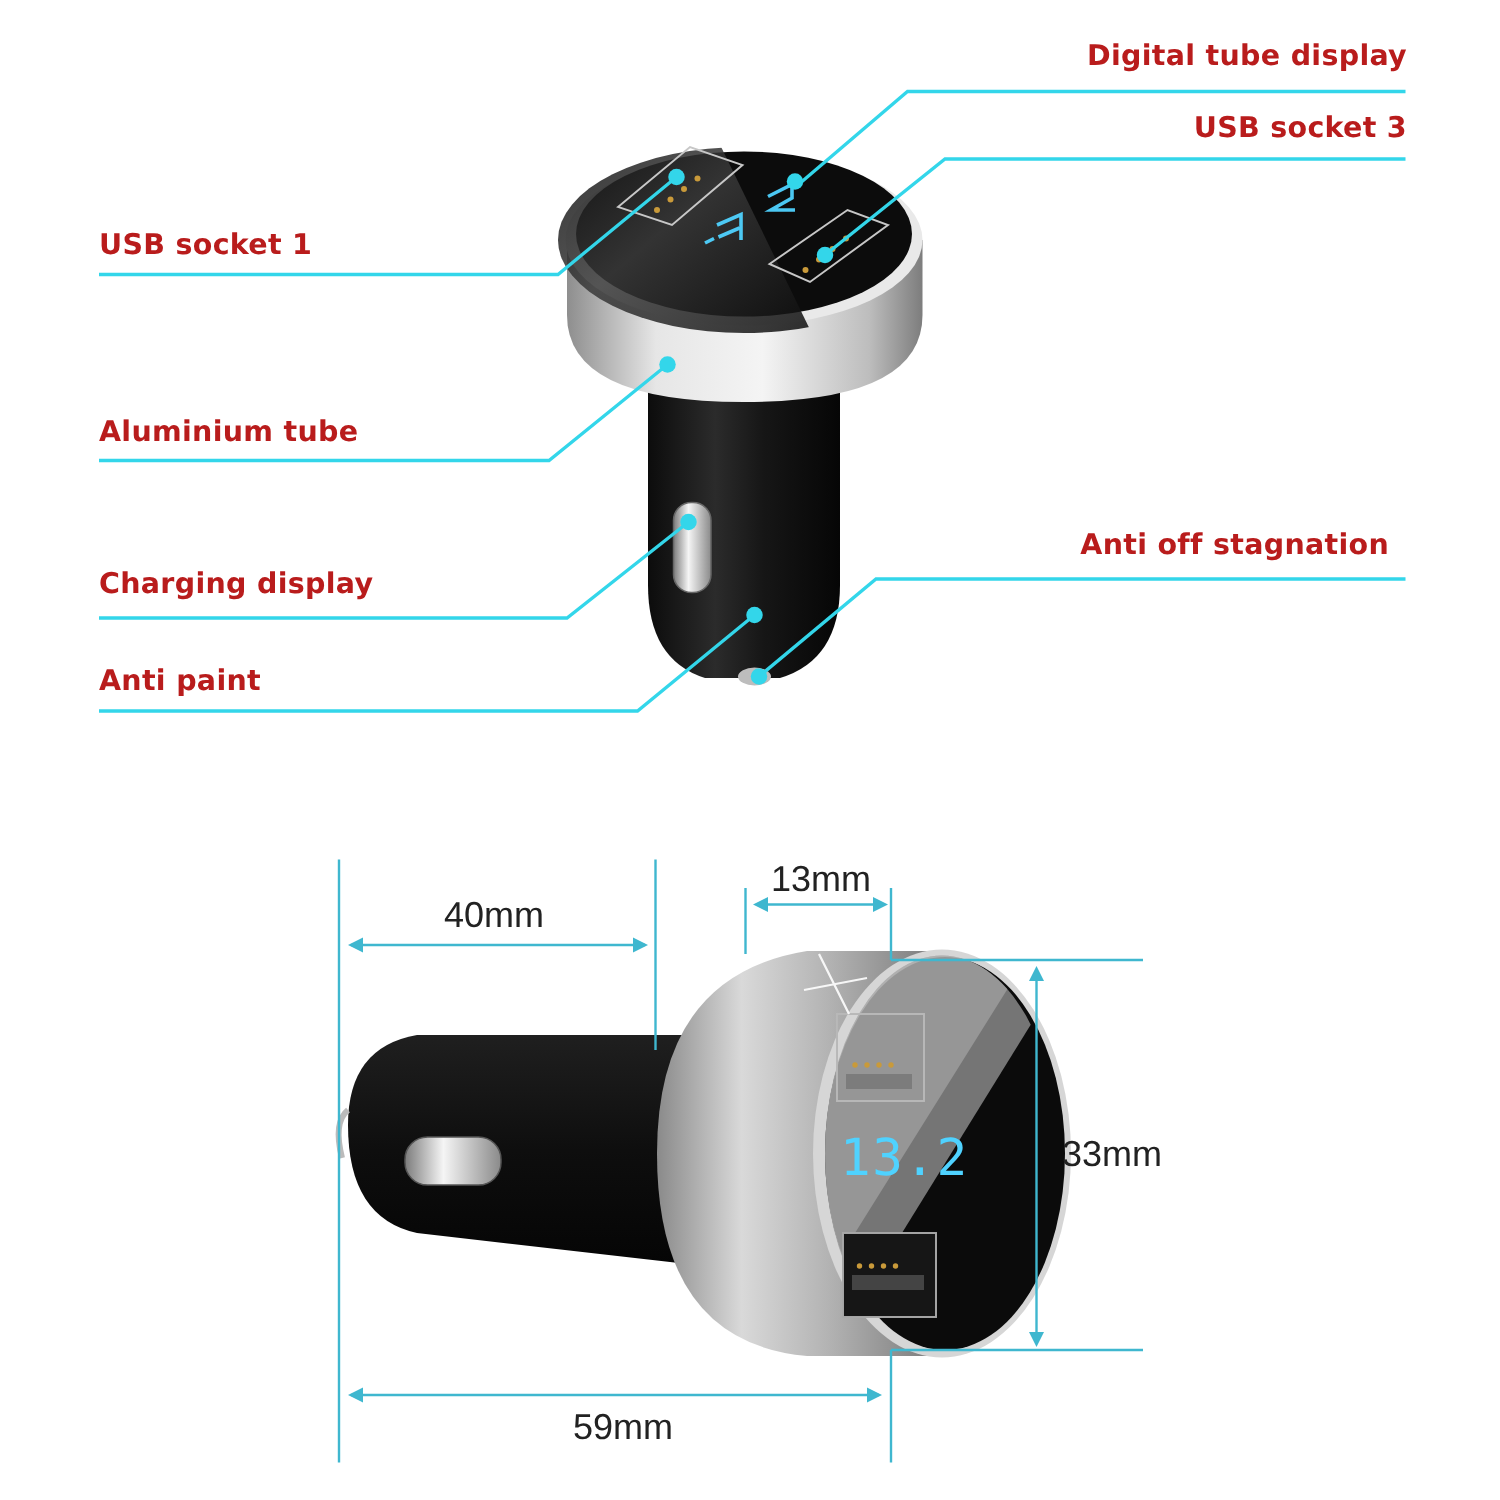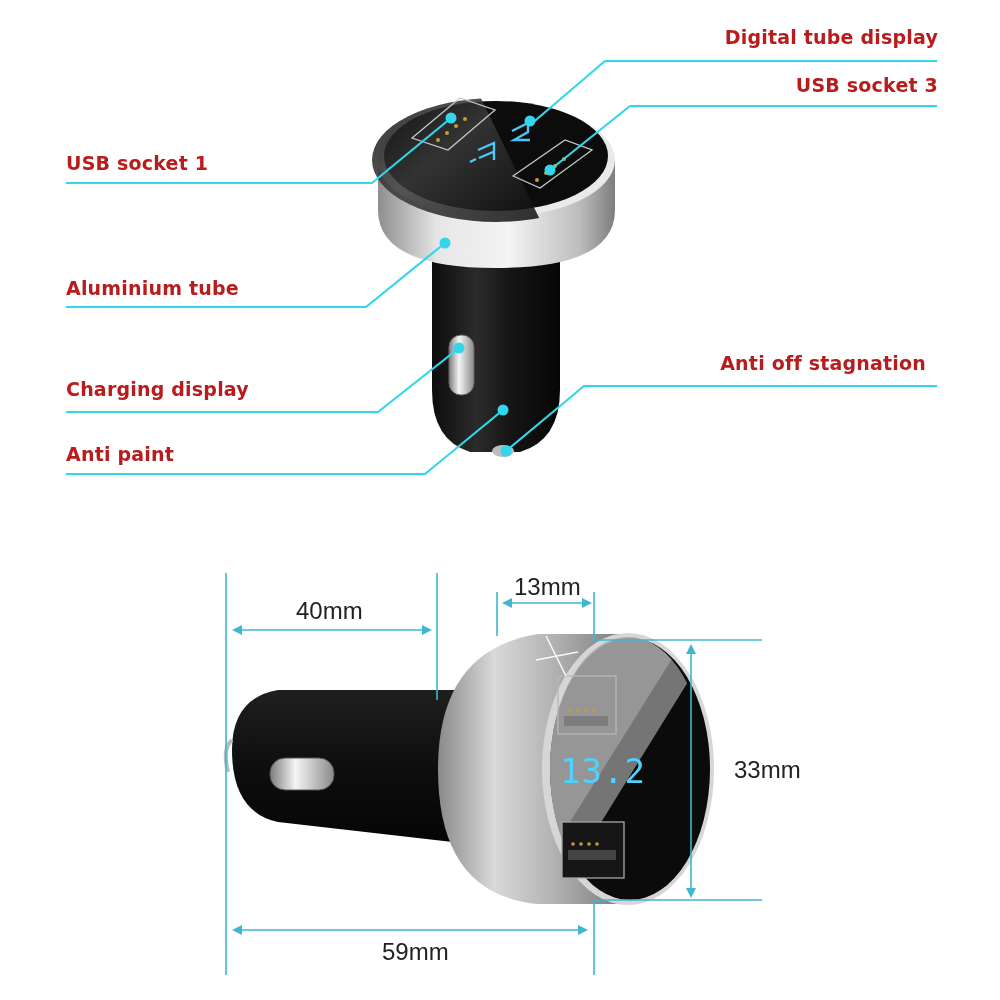--- a/index.html
+++ b/index.html
@@ -187,14 +187,14 @@
 <div class="lbl" style="left:66px; top:152px;">USB socket 1</div>
 <div class="lbl" style="left:66px; top:277px;">Aluminium tube</div>
 <div class="lbl" style="left:66px; top:378px;">Charging display</div>
 <div class="lbl" style="left:66px; top:443px;">Anti paint</div>
 <div class="lbl right" style="right:62px; top:26px;">Digital tube display</div>
 <div class="lbl right" style="right:62px; top:74px;">USB socket 3</div>
 <div class="lbl right" style="right:74px; top:352px;">Anti off stagnation</div>
 
 <div class="dim" style="left:296px; top:597px;">40mm</div>
 <div class="dim" style="left:514px; top:573px;">13mm</div>
-<div class="dim" style="left:708px; top:756px;margin-left:26px;">33mm</div>
+<div class="dim" style="left:708px; top:756px;">33mm</div>
 <div class="dim" style="left:382px; top:938px;text-align:center;">59mm</div>
 
 </body></html>

